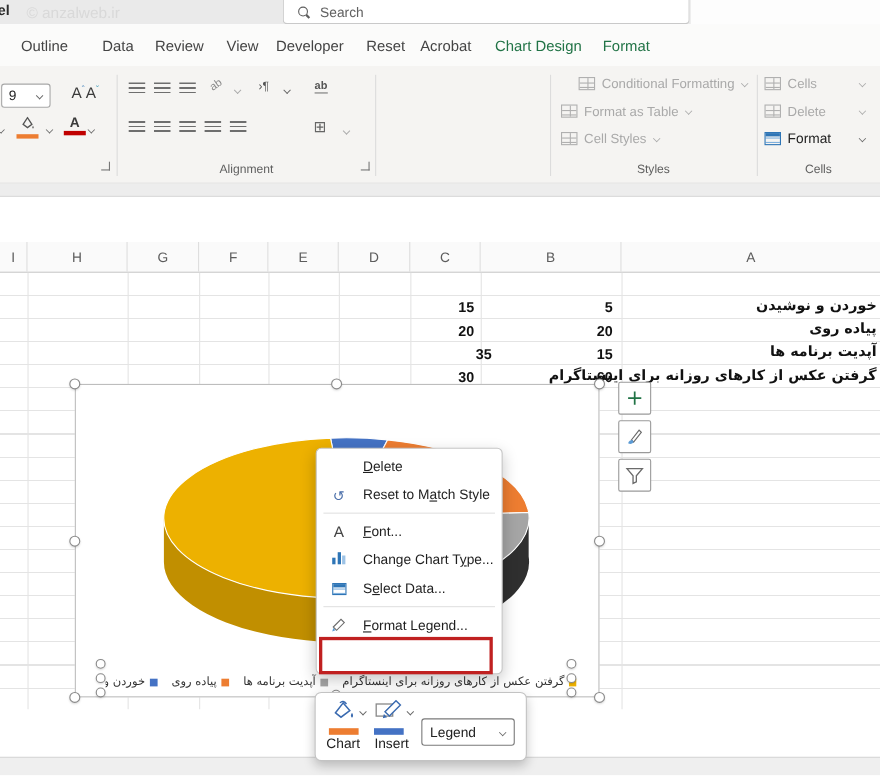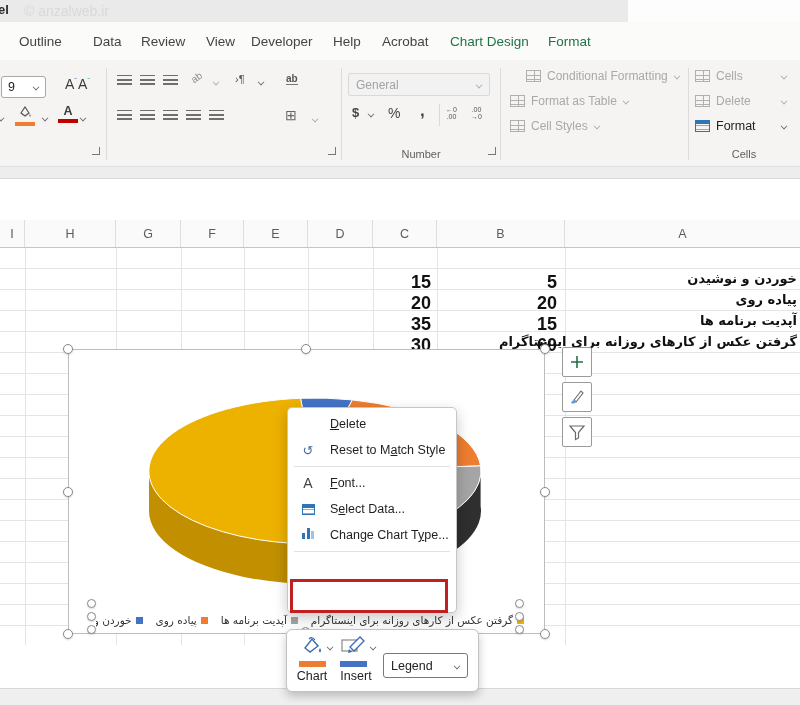--- a/index.html
+++ b/index.html
@@ -53,21 +53,21 @@
   
   .fstrip { left:0; top:167px; width:800px; height:12px; background:#ededed; border-bottom:1px solid #dadada; }
   .fwhite { left:0; top:180px; width:800px; height:40px; background:#fff; }
 
   
   .colheaders { left:0; top:220px; width:800px; height:28px; background:#fafafa; border-bottom:1px solid #c6c6c6; display:flex; }
   .colheaders .ch { height:100%; display:flex; align-items:center; justify-content:center; font-size:12.5px; color:#5c5c5c; border-right:1px solid #dedede; }
   .grid { left:0; top:248px; width:800px; height:397px; background:
       repeating-linear-gradient(to bottom, transparent 0 20px, #e4e4e4 20px 21px); }
   .vline { position:absolute; top:248px; height:397px; width:1px; background:#e4e4e4; }
-  .cellnum { position:absolute; font-size:18px; font-weight:600; color:#111; text-align:right; }
+  .cellnum { position:absolute; font-size:13px; font-weight:600; color:#111; text-align:right; }
   .cellfa { position:absolute; font-size:13px; font-weight:600; color:#111; direction:rtl; white-space:nowrap; text-align:right;
             font-family:"DejaVu Sans","Liberation Sans",sans-serif; }
 
   
   .chart { left:68px; top:349px; width:477px; height:285px; background:#fff; border:1px solid #bdbdbd; z-index:3; }
   .legend { position:absolute; left:27px; top:260px; width:428px; height:20px; direction:rtl; display:flex; align-items:center; gap:13px; font-size:10.5px; color:#333; font-family:"DejaVu Sans","Liberation Sans",sans-serif; white-space:nowrap; overflow:hidden; }
   .legend .li { display:flex; align-items:center; gap:4px; }
   .legend .sq { width:7px; height:7px; flex:0 0 auto; }
   .handle { position:absolute; width:10px; height:10px; border-radius:50%; background:#fff; border:1.2px solid #8a8a8a; box-shadow:0 1px 2px rgba(0,0,0,.15); z-index:4; }
   .handle.sm { width:9px; height:9px; z-index:5; }
@@ -98,28 +98,32 @@
 </style>
 </head>
 <body>
 
 <div id="screen">
 
   <div class="abs titlebar"></div>
   <div class="abs titlebar-right"></div>
   <div class="abs partial-title">el</div>
   <div class="abs watermark">© anzalweb.ir</div>
+  <div class="abs searchbox">
+    <span class="mag"></span>
+    <span class="search-text">Search</span>
+  </div>
 
   <div class="abs tabrow">
     <span class="rtab" style="left:19px">Outline</span>
     <span class="rtab" style="left:93px">Data</span>
     <span class="rtab" style="left:141px">Review</span>
     <span class="rtab" style="left:206px">View</span>
     <span class="rtab" style="left:251px">Developer</span>
-    <span class="rtab" style="left:333px">Help</span>
+    <span class="rtab" style="left:333px">Reset</span>
     <span class="rtab" style="left:382px">Acrobat</span>
     <span class="rtab ctx" style="left:450px">Chart Design</span>
     <span class="rtab ctx" style="left:548px">Format</span>
   </div>
 
   <div class="abs ribbon">
 
     <div class="abs" style="left:0;top:0;width:106px;height:107px">
       <div class="sizecombo">
         <span>9</span>
@@ -153,63 +157,44 @@
       <span class="abs" style="left:128px;top:13px;font-size:11px;color:#555">›¶</span>
       <span class="chev" style="position:absolute;left:151px;top:19px"></span>
       <span class="stripes" style="left:10px;top:50px"></span>
       <span class="stripes" style="left:33px;top:50px"></span>
       <span class="stripes" style="left:56px;top:50px"></span>
       <span class="stripes" style="left:79px;top:50px"></span>
       <span class="stripes" style="left:102px;top:50px"></span>
       <span class="abs" style="left:179px;top:13px;font-size:10px;font-weight:bold;color:#555;border-bottom:1.4px solid #777">ab</span>
       <span class="abs" style="left:178px;top:47px;font-size:14px;color:#666">⊞</span>
       <span class="chev gray" style="position:absolute;left:205px;top:56px"></span>
+      <div class="grplabel">Alignment</div>
       <span class="launcher" style="left:221px;top:87px"></span>
     </div>
     <div class="vsep" style="left:341px"></div>
 
-    <div class="abs" style="left:342px;top:0;width:158px;height:107px">
-      <div class="gencombo">
-        <span>General</span>
-        <span class="chev gray"></span>
-      </div>
-      <span class="abs" style="left:10px;top:45px;font-size:13px;font-weight:600;color:#444">$</span>
-      <span class="chev" style="position:absolute;left:26px;top:51px"></span>
-      <span class="abs" style="left:46px;top:45px;font-size:14px;color:#444">%</span>
-      <span class="abs" style="left:78px;top:41px;font-size:17px;font-weight:bold;color:#444">,</span>
-      <span class="abs" style="left:97px;top:44px;width:1px;height:22px;background:#d9d9d9"></span>
-      <div class="decbtn" style="left:104px;top:46px">
-        <div>←0</div>
-          <div>.00</div>
-      </div>
-      <div class="decbtn" style="left:129px;top:46px">
-        <div>.00</div>
-          <div>→0</div>
-      </div>
-      <div class="grplabel">Number</div>
-      <span class="launcher" style="left:146px;top:87px"></span>
-    </div>
     <div class="vsep" style="left:500px"></div>
 
     <div class="abs" style="left:500px;top:0;width:188px;height:107px">
       <div class="disabled-row" style="left:26px;top:9px">
         <span class="minigrid"></span>
         <span>Conditional Formatting</span>
           <span class="chev gray"></span>
       </div>
       <div class="disabled-row" style="left:10px;top:34px">
         <span class="minigrid"></span>
         <span>Format as Table</span>
           <span class="chev gray"></span>
       </div>
       <div class="disabled-row" style="left:10px;top:59px">
         <span class="minigrid"></span>
         <span>Cell Styles</span>
           <span class="chev gray"></span>
       </div>
+      <div class="grplabel">Styles</div>
     </div>
     <div class="vsep" style="left:688px"></div>
 
     <div class="abs" style="left:688px;top:0;width:112px;height:107px">
       <div class="disabled-row" style="left:7px;top:9px;width:92px">
         <span class="minigrid"></span>
         <span style="flex:1">Cells</span>
           <span class="chev gray"></span>
       </div>
       <div class="disabled-row" style="left:7px;top:34px;width:92px">
@@ -246,21 +231,21 @@
   <div class="vline" style="left:116px"></div>
   <div class="vline" style="left:181px"></div>
   <div class="vline" style="left:244px"></div>
   <div class="vline" style="left:308px"></div>
   <div class="vline" style="left:373px"></div>
   <div class="vline" style="left:437px"></div>
   <div class="vline" style="left:565px"></div>
 
   <div class="cellnum" style="left:373px;top:272px;width:58px">15</div>
   <div class="cellnum" style="left:373px;top:293px;width:58px">20</div>
-  <div class="cellnum" style="left:373px;top:314px;width:58px">35</div>
+  <div class="cellnum" style="left:389px;top:314px;width:58px">35</div>
   <div class="cellnum" style="left:373px;top:335px;width:58px">30</div>
   <div class="cellnum" style="left:437px;top:272px;width:120px">5</div>
   <div class="cellnum" style="left:437px;top:293px;width:120px">20</div>
   <div class="cellnum" style="left:437px;top:314px;width:120px">15</div>
   <div class="cellnum" style="left:437px;top:335px;width:120px">60</div>
   <div class="cellfa" style="right:3px;top:271px">خوردن و نوشیدن</div>
   <div class="cellfa" style="right:3px;top:292px">پیاده روی</div>
   <div class="cellfa" style="right:3px;top:313px">آپدیت برنامه ها</div>
   <div class="cellfa" style="right:3px;top:334px">گرفتن عکس از کارهای روزانه برای اینستاگرام</div>
 
@@ -337,34 +322,43 @@
     <div class="mi">
       <span class="ico" style="font-size:13px;color:#4a6ea9">↺</span>
       <span class="lbl"><span>Reset to M</span><span class="accel">a</span><span>tch Style</span></span>
     </div>
     <div class="msep"></div>
     <div class="mi">
       <span class="ico" style="font-size:14px;color:#444">A</span>
       <span class="lbl"><span class="accel">F</span><span>ont...</span></span>
     </div>
     <div class="mi">
-      <span class="ico"><span class="minigrid blue" style="width:13px;height:11px"></span></span>
-      <span class="lbl"><span>S</span><span class="accel">e</span><span>lect Data...</span></span>
-    </div>
-    <div class="mi">
       <span class="ico">
         <span class="bars">
             <i style="height:6px"></i>
             <i style="height:11px"></i>
             <i style="height:8px;background:#9dc3e6"></i>
           </span>
       </span>
       <span class="lbl"><span>Change Chart T</span><span class="accel">y</span><span>pe...</span></span>
     </div>
+    <div class="mi">
+      <span class="ico"><span class="minigrid blue" style="width:13px;height:11px"></span></span>
+      <span class="lbl"><span>S</span><span class="accel">e</span><span>lect Data...</span></span>
+    </div>
     <div class="msep"></div>
+    <div class="mi" style="height:28px">
+      <span class="ico">
+        <svg width="15" height="14" viewBox="0 0 15 14">
+            <path d="M2,9 L9,2 L12,5 L5,12 Z" fill="#fff" stroke="#6b6b6b" stroke-width="1"></path>
+            <path d="M1,13 L4,12 L2,10 Z" fill="#5b9bd5"></path>
+          </svg>
+      </span>
+      <span class="lbl"><span class="accel">F</span><span>ormat Legend...</span></span>
+    </div>
   </div>
 
   <div class="abs redbox"></div>
 
   <div class="abs minitb">
     <div class="abs" style="left:12px;top:6px">
       <svg width="24" height="19" viewBox="0 0 24 19">
         <path d="M6,12 L13,3 L19,10 L11,16 Z" fill="#fff" stroke="#3b6bb0" stroke-width="1.4"></path>
         <path d="M21,12 q2,3 0,4.5 q-2,-1.5 0,-4.5" fill="#3b6bb0"></path>
         <path d="M10,3 q3,-3 6,1" fill="none" stroke="#3b6bb0" stroke-width="1.2"></path>

